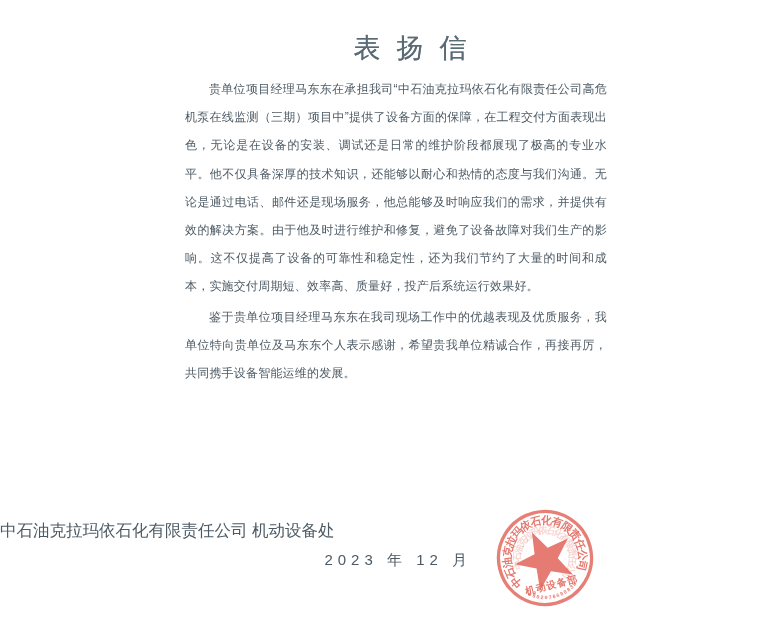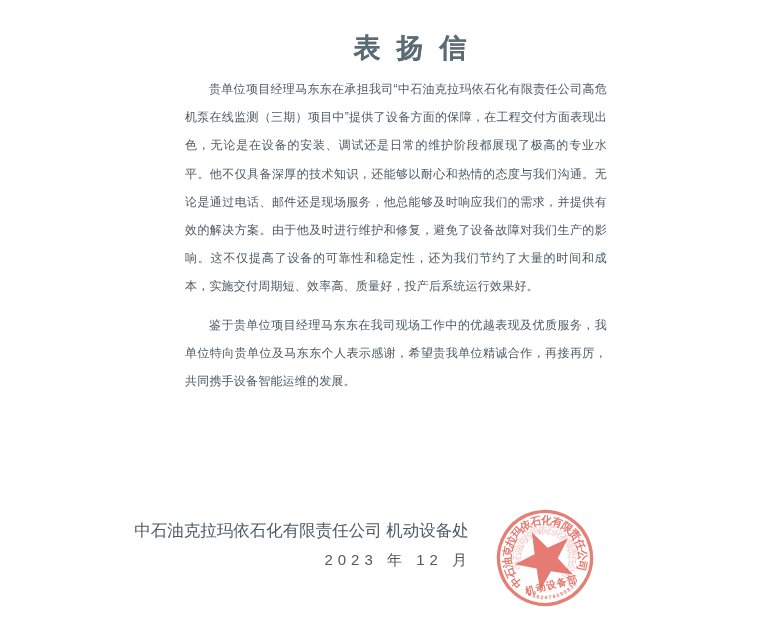--- a/index.html
+++ b/index.html
@@ -17,21 +17,21 @@
     height: 640px;
     background: #ffffff;
     color: var(--text-color, #4d5a64);
   }
   .letter-title {
     margin: 0;
     padding-top: 30px;
     padding-left: 52px;
     text-align: center;
     font-size: 27px;
-    font-weight: 700;
+    font-weight: 400;
     letter-spacing: 16px;
     color: #5b6b75;
     text-shadow: 0 0 0.6px #7a8a93;
   }
   .letter-body {
     position: absolute;
     left: 185px;
     top: 74px;
     width: 422px;
   }
@@ -44,28 +44,28 @@
   .para {
     margin: 1px 0 0 0;
     font-size: 12px;
     line-height: 28.2px;
     text-align: justify;
     text-justify: inter-character;
     text-indent: 2em;
     letter-spacing: 0.2px;
   }
   .para + .para {
-    margin-top: 10px;
+    margin-top: 2px;
   }
   .signature-line {
     position: absolute;
     left: 0;
     top: 520px;
     width: 603px;
-    text-align: center;
+    text-align: left;
     font-size: 16.5px;
     white-space: nowrap;
   }
   .date-line {
     position: absolute;
     left: 0;
     top: 551px;
     width: 472px;
     text-align: right;
     font-size: 15px;

